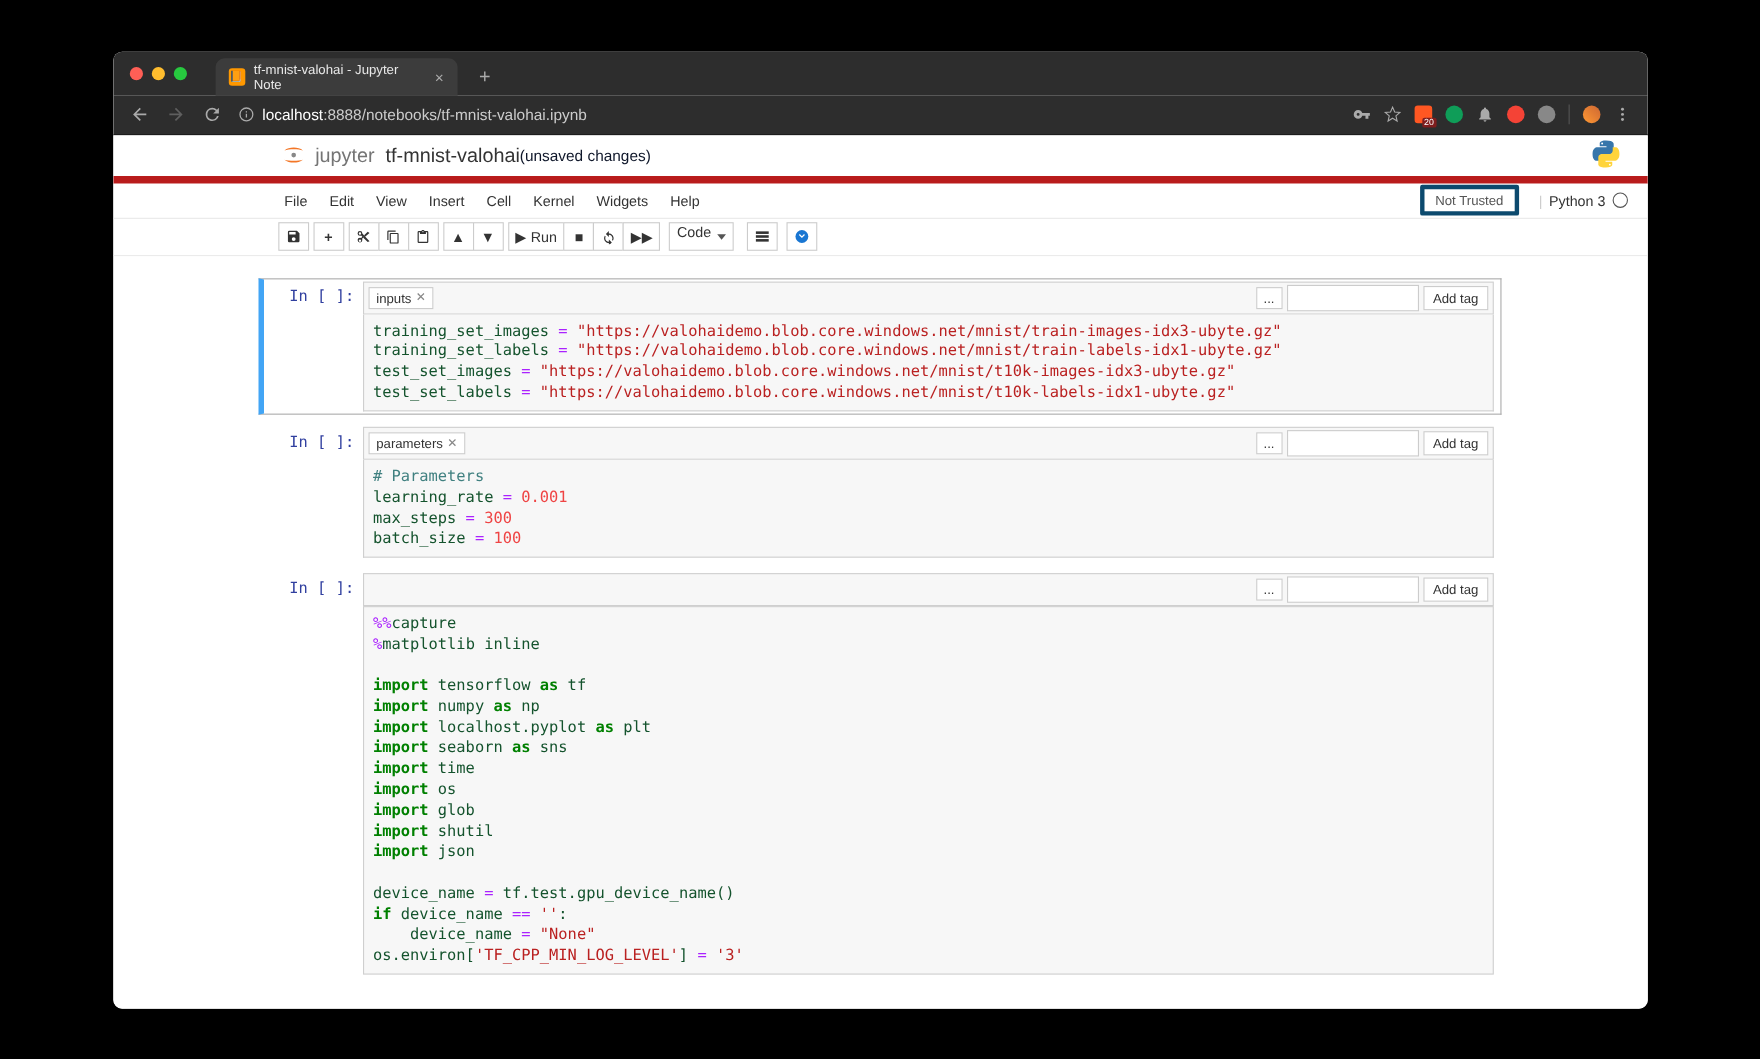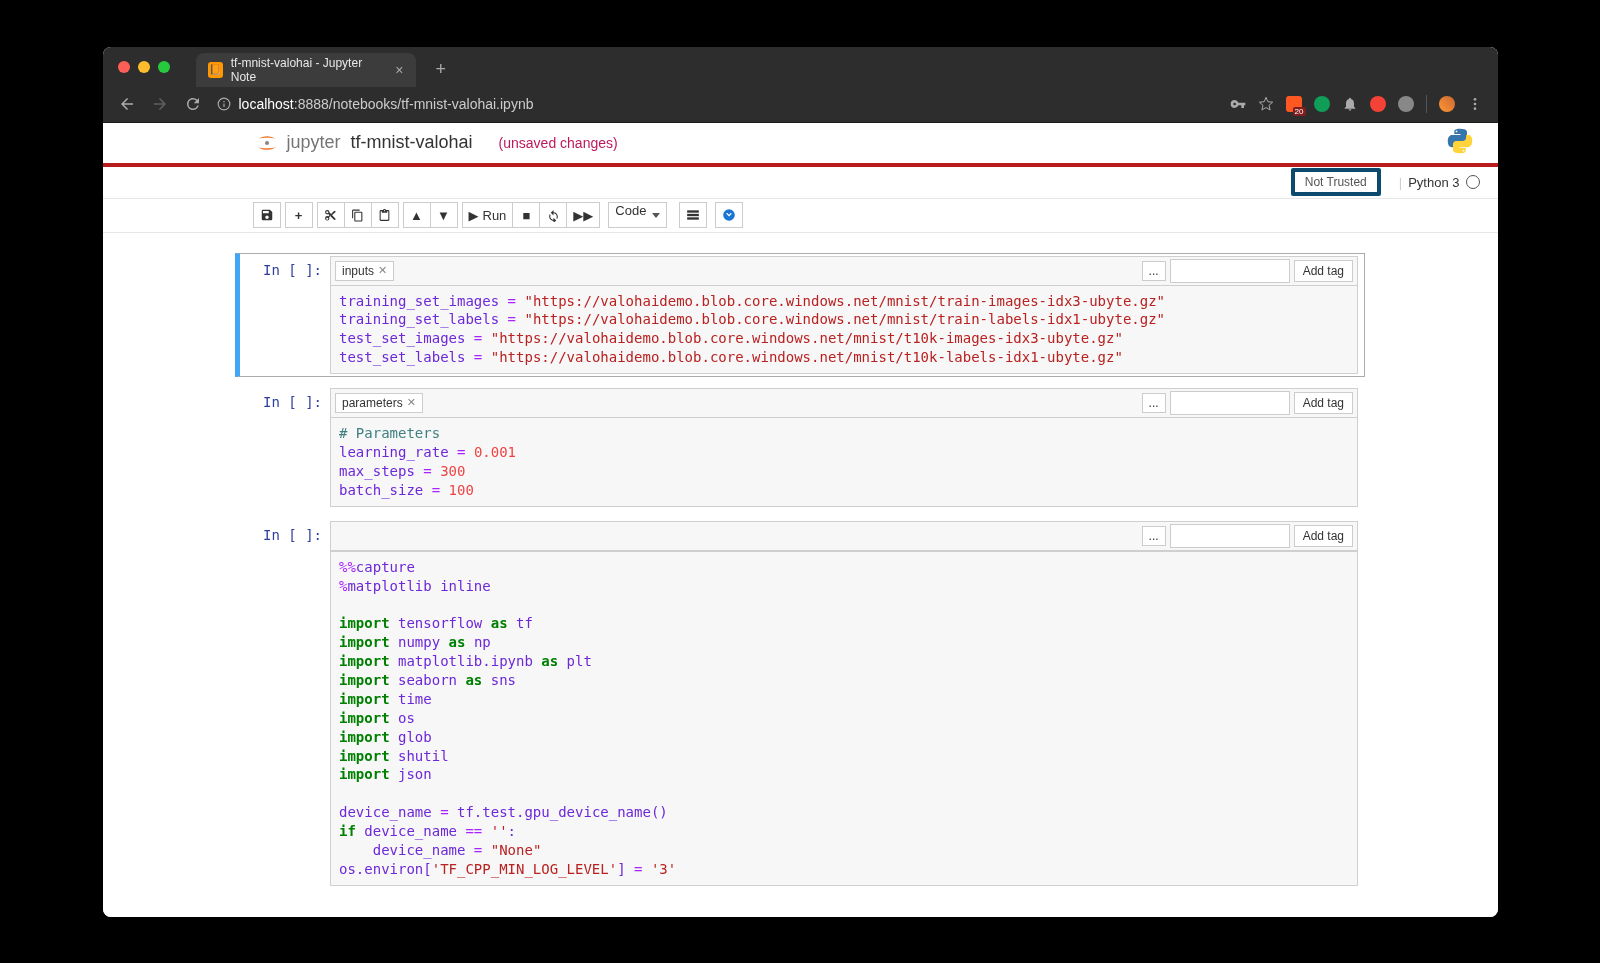--- a/index.html
+++ b/index.html
@@ -11,25 +11,25 @@
 .tab{background:#3c3c3c;border-radius:8px 8px 0 0;height:34px;display:flex;align-items:center;padding:0 12px;margin-left:18px;margin-top:6px;color:#e8e8e8;font-size:12px;gap:8px;max-width:220px}
 .favicon{width:16px;height:16px;background:#ff9800;border-radius:3px;display:flex;align-items:center;justify-content:center;font-size:10px;color:#fff}
 .tab-close{color:#aaa;margin-left:4px;font-size:14px}
 .newtab{color:#aaa;margin-left:12px;font-size:18px;margin-top:5px}
 .url-bar{background:#2d2d2d;height:36px;display:flex;align-items:center;padding:0 15px;gap:15px;color:#aaa;border-bottom:1px solid #1a1a1a}
 .nav-icon{width:18px;fill:#aaa;cursor:pointer}
 .url{flex:1;display:flex;align-items:center;gap:8px;color:#ccc;font-size:14px}
 .url-host{color:#fff}
 .ext-icons{display:flex;gap:12px;align-items:center}
 .ext-icon{width:16px;height:16px;border-radius:3px}
-.header{background:#fff;height:44px;display:flex;align-items:center;padding:0 0 0 12px;border-bottom:4px solid #b91c1c}
+.header{background:#fff;height:44px;display:flex;align-items:center;padding:0 0 0 12px;border-bottom:7px solid #b91c1c}
 .jupyter-logo{display:flex;align-items:center;gap:6px;font-size:18px;color:#757575;font-weight:400}
 .jupyter-logo svg{width:28px;height:28px}
 .nb-title{font-size:18px;margin-left:10px;color:#333}
-.nb-status{font-size:14px;color:#be185d;margin-left:26px}
+.nb-status{font-size:14px;color:#0f172a;margin-left:0}
 .py-logo{margin-left:auto;margin-right:24px}
 .menubar{height:32px;background:#fff;border-bottom:1px solid #e7e7e7;display:flex;align-items:center;padding:0 8px}
 .menu-item{padding:4px 10px;color:#333;font-size:13px;cursor:pointer}
 .trust{margin-left:auto;border:4px solid #0c4a6e;padding:3px 10px;font-size:12px;color:#555;border-radius:2px}
 .kernel-ind{margin-left:18px;font-size:13px;color:#333;display:flex;align-items:center;gap:6px;margin-right:10px}
 .kernel-circle{width:14px;height:14px;border:1px solid #555;border-radius:50%}
 .toolbar{height:34px;background:#fff;border-bottom:1px solid #e7e7e7;display:flex;align-items:center;padding:2px 8px;gap:4px}
 .tb-group{display:flex;gap:0}
 .tb-btn{border:1px solid #ccc;background:#fff;height:26px;min-width:28px;padding:0 6px;display:flex;align-items:center;justify-content:center;font-size:13px;cursor:pointer;color:#333}
 .tb-btn:not(:first-child){margin-left:-1px}
@@ -43,21 +43,21 @@
 .cell-body{flex:1;margin-right:6px}
 .tag-bar{background:#f7f7f7;border:1px solid #cfcfcf;height:30px;display:flex;align-items:center;padding:0 4px;gap:4px;margin-bottom:0}
 .tag{background:#fff;border:1px solid #ccc;padding:2px 6px;font-size:12px;display:flex;gap:4px}
 .tag-x{color:#888;font-size:11px}
 .tag-spacer{flex:1}
 .tag-dots{border:1px solid #ccc;background:#fff;padding:2px 6px;font-size:12px}
 .tag-input{border:1px solid #ccc;background:#fff;height:24px;width:120px}
 .add-tag{border:1px solid #ccc;background:#fff;padding:3px 8px;font-size:12px}
 .code-area{background:#f7f7f7;border:1px solid #cfcfcf;border-top:none;padding:6px 8px;font-family:Menlo,Monaco,monospace;font-size:14px;line-height:1.35;white-space:pre;overflow-x:auto}
 .cell:not(.has-tags) .code-area{border-top:1px solid #cfcfcf}
-.v{color:#6d28d9}.o{color:#aa22ff}.s{color:#ba2121}.n{color:#ef4444}.c{color:#408080;}.k{color:#008000;font-weight:bold}
+.v{color:#14532d}.o{color:#aa22ff}.s{color:#ba2121}.n{color:#ef4444}.c{color:#408080;}.k{color:#008000;font-weight:bold}
 </style>
 </head>
 <body>
 
 <div class="window">
   <div class="chrome-top">
     <div class="traffic r"></div>
     <div class="traffic y"></div>
     <div class="traffic g"></div>
     <div class="tab">
@@ -126,20 +126,30 @@
     <div class="py-logo">
       <svg width="28" height="28" viewBox="0 0 32 32">
           <path d="M16 2c-7 0-6.5 3-6.5 3v3h7v1H7s-5 0-5 7 4 7 4 7h3v-3s0-4 4-4h7s4 0 4-4V6s1-4-8-4zm-4 2a1 1 0 110 2 1 1 0 010-2z" fill="#3776ab"></path>
           <path d="M16 30c7 0 6.5-3 6.5-3v-3h-7v-1H25s5 0 5-7-4-7-4-7h-3v3s0 4-4 4h-7s-4 0-4 4v6s-1 4 8 4zm4-2a1 1 0 110-2 1 1 0 010 2z" fill="#ffd43b"></path>
         </svg>
     </div>
   </div>
 
   <div class="menubar">
     <div style="width:138px"></div>
+    <div id="menu-items" style="display:flex">
+        <div class="menu-item">File</div>
+        <div class="menu-item">Edit</div>
+        <div class="menu-item">View</div>
+        <div class="menu-item">Insert</div>
+        <div class="menu-item">Cell</div>
+        <div class="menu-item">Kernel</div>
+        <div class="menu-item">Widgets</div>
+        <div class="menu-item">Help</div>
+      </div>
     <div class="trust">Not Trusted</div>
     <div class="kernel-ind">
       <span style="color:#ccc">|</span>
       <span>Python 3</span>
       <div class="kernel-circle"></div>
     </div>
   </div>
 
   <div class="toolbar">
     <div style="width:138px"></div>
@@ -247,21 +257,21 @@
               <div class="tag-spacer"></div>
               <div class="tag-dots">...</div>
               <input class="tag-input" style="">
               <div class="add-tag">Add tag</div>
             </div>
             <div class="code-area"><span class="o">%%</span><span class="v">capture</span>
 <span class="o">%</span><span class="v">matplotlib inline</span>
 <span class="v"></span>
 <span class="k">import</span><span class="v"> tensorflow </span><span class="k">as</span><span class="v"> tf</span>
 <span class="k">import</span><span class="v"> numpy </span><span class="k">as</span><span class="v"> np</span>
-<span class="k">import</span><span class="v"> matplotlib.ipynb </span><span class="k">as</span><span class="v"> plt</span>
+<span class="k">import</span><span class="v"> localhost.pyplot </span><span class="k">as</span><span class="v"> plt</span>
 <span class="k">import</span><span class="v"> seaborn </span><span class="k">as</span><span class="v"> sns</span>
 <span class="k">import</span><span class="v"> time</span>
 <span class="k">import</span><span class="v"> os</span>
 <span class="k">import</span><span class="v"> glob</span>
 <span class="k">import</span><span class="v"> shutil</span>
 <span class="k">import</span><span class="v"> json</span>
 <span class="v"></span>
 <span class="v">device_name</span><span class="o"> = </span><span class="v">tf.test.gpu_device_name()</span>
 <span class="k">if</span><span class="v"> device_name</span><span class="o"> == </span><span class="s">''</span><span class="v">:</span>
 <span class="v">    device_name</span><span class="o"> = </span><span class="s">"None"</span>

